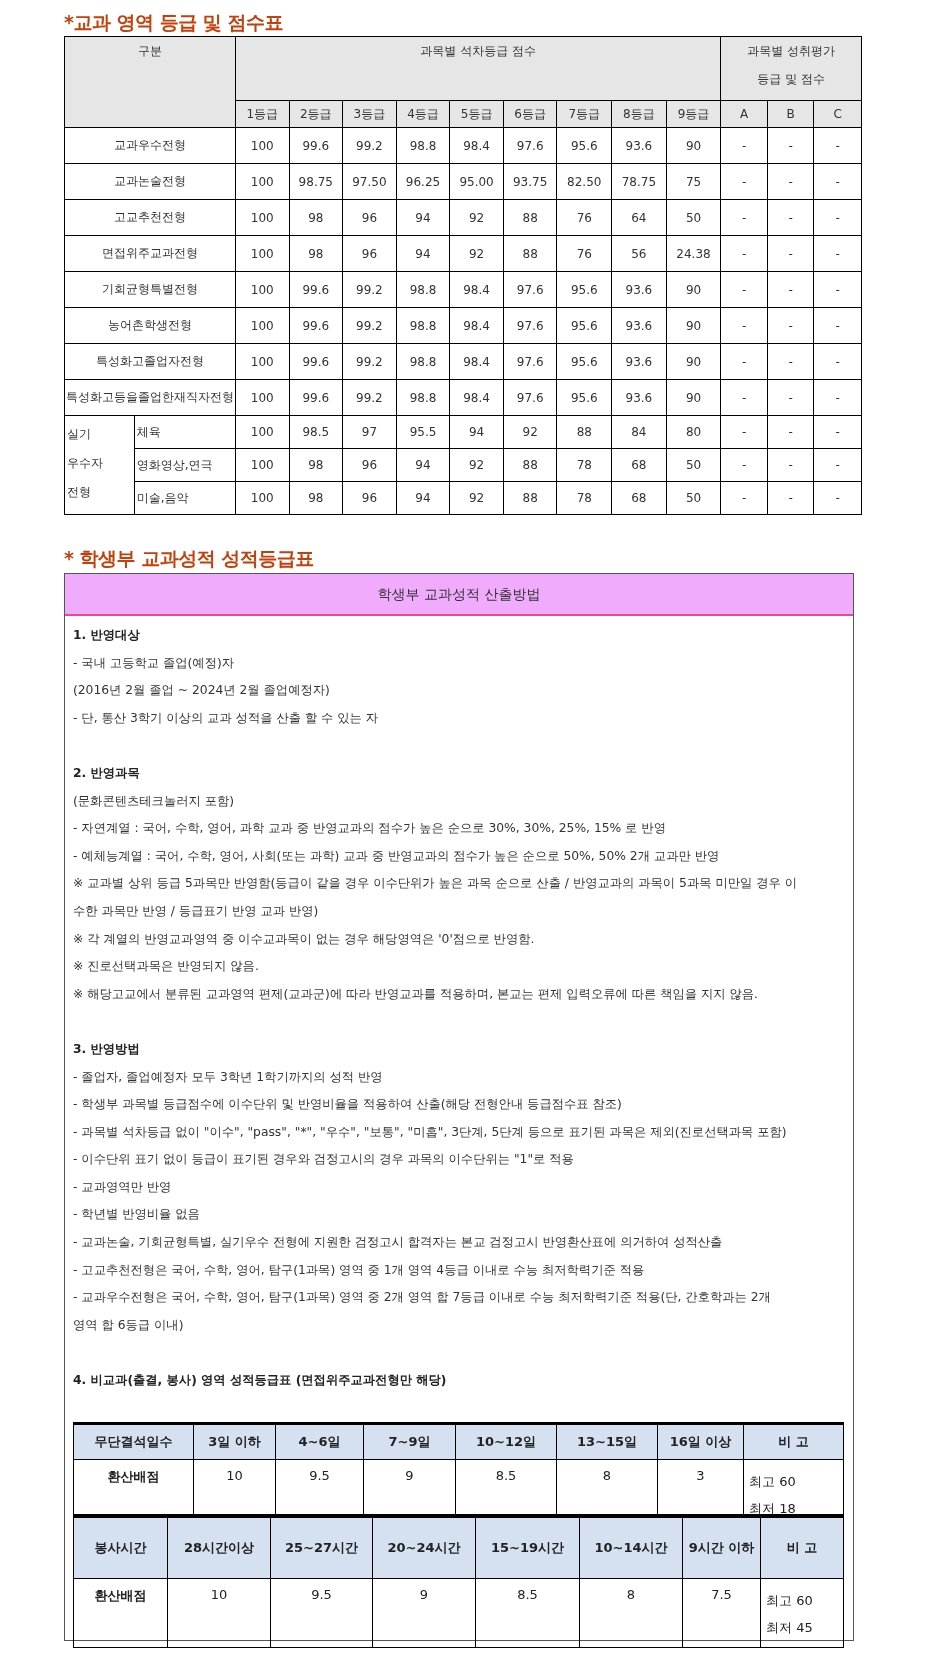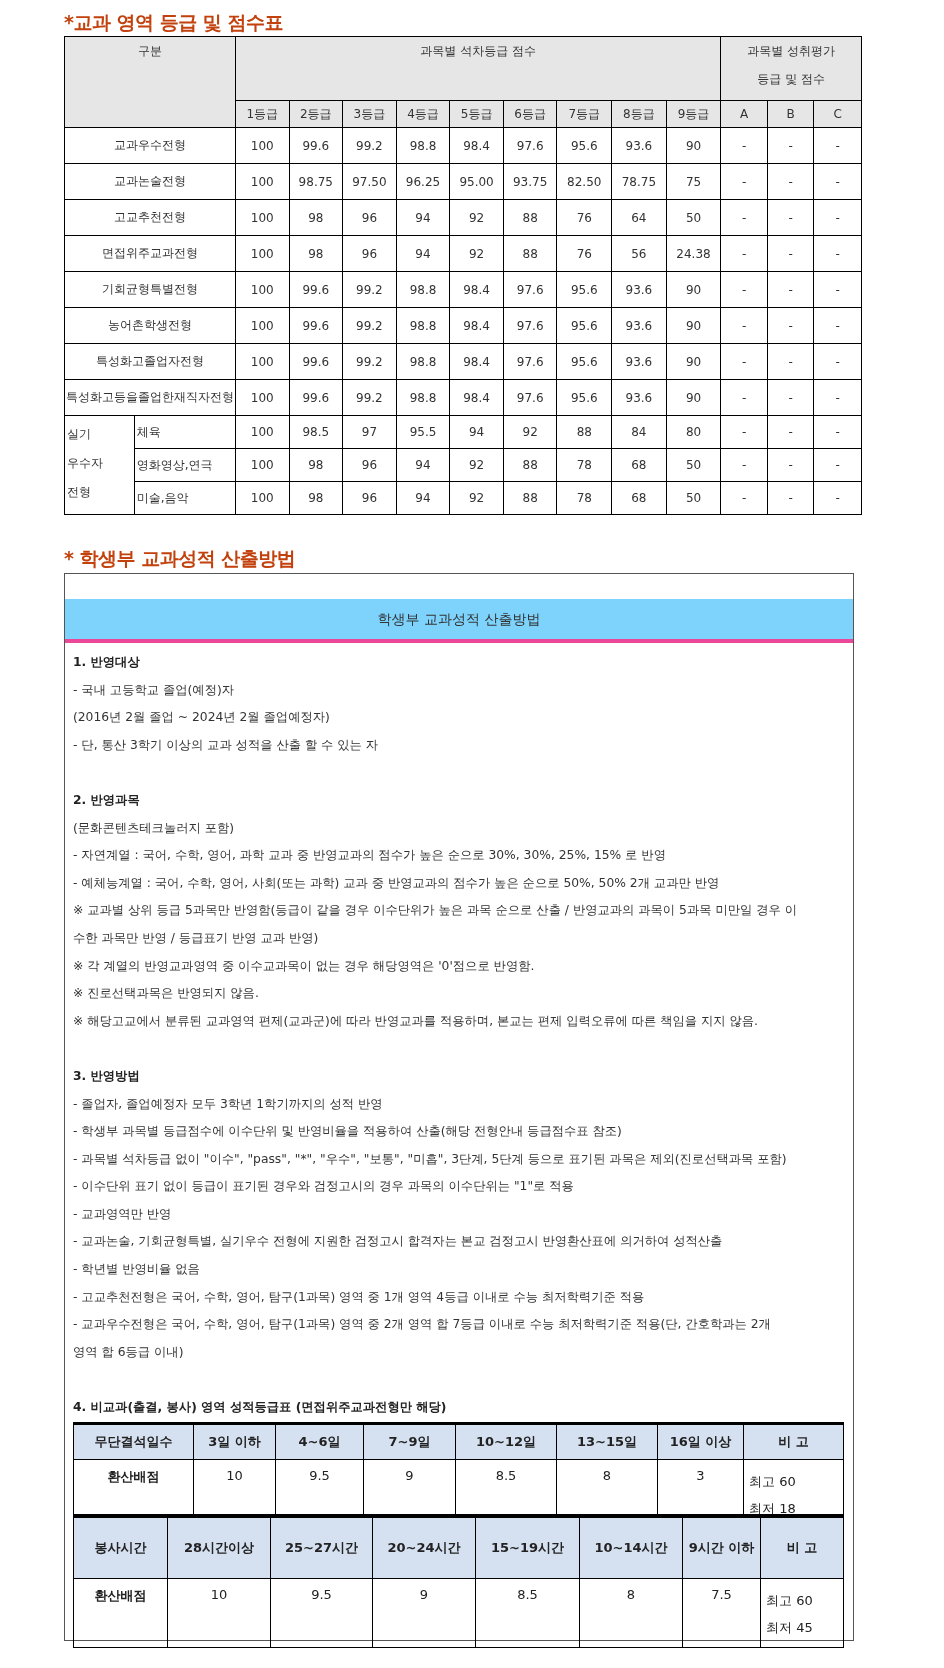--- a/index.html
+++ b/index.html
@@ -18,21 +18,21 @@
   #grade-table .hdr-top { height:57px; vertical-align:top; padding-top:6px;margin-top:43px; }
   #grade-table .hdr-perf { line-height:28px; padding-top:0; }
   #grade-table .hdr-row2 th { height:26px; }
   #grade-table td.name { color:#333; }
   #grade-table td.cat { text-align:left; vertical-align:top; line-height:29px; padding-left:2px; padding-top:4px; }
   #grade-table td.sub { text-align:left; padding-left:2px; }
   #grade-table tbody tr.pr td { height:32px; }
 
   
   #method-box { position:absolute; top:573px; left:0; width:788px; border:1px solid #555; height:1066px; }
-  #method-head { height:40px; background:#7dd3fc; border-bottom:4px solid #ec4899; text-align:center; line-height:40px; font-size:14px; color:#333;margin-top:25px; }
+  #method-head { height:40px; background:#f0abfc; border-bottom:2px solid #ec4899; text-align:center; line-height:40px; font-size:14px; color:#333; }
   #method-body { padding:6px 8px 0 8px; font-size:12.3px; line-height:27.6px; color:#333; }
   #method-body .h { font-weight:bold; color:#222; }
   #method-body .blank { height:27.6px; }
   #method-body p { margin:0; }
 
   
   .nt { width:770px; font-size:13px; table-layout:fixed; }
   .nt td { border:1px solid #000; text-align:center; padding:0; color:#222; }
   .nt tr.h td { background:#d5e1f0; font-weight:bold; height:34px; }
   .nt td.l { font-weight:bold; }
@@ -258,21 +258,21 @@
           <td>78</td>
           <td>68</td>
           <td>50</td>
           <td>-</td>
           <td>-</td>
           <td>-</td>
         </tr>
       </tbody>
   </table>
 
-  <h2 id="sec2-title" class="sec">* 학생부 교과성적 산출방법</h2>
+  <h2 id="sec2-title" class="sec">* 학생부 교과성적 성적등급표</h2>
 
   <div id="method-box">
     <div id="method-head">학생부 교과성적 산출방법</div>
     <div id="method-body">
         <p class="h">1. 반영대상</p>
         <p>- 국내 고등학교 졸업(예정)자</p>
         <p>(2016년 2월 졸업 ~ 2024년 2월 졸업예정자)</p>
         <p>- 단, 통산 3학기 이상의 교과 성적을 산출 할 수 있는 자</p>
         <p class="blank"></p>
         <p class="h">2. 반영과목</p>
@@ -284,22 +284,22 @@
         <p>※ 각 계열의 반영교과영역 중 이수교과목이 없는 경우 해당영역은 '0'점으로 반영함.</p>
         <p>※ 진로선택과목은 반영되지 않음.</p>
         <p>※ 해당고교에서 분류된 교과영역 편제(교과군)에 따라 반영교과를 적용하며, 본교는 편제 입력오류에 따른 책임을 지지 않음.</p>
         <p class="blank"></p>
         <p class="h">3. 반영방법</p>
         <p>- 졸업자, 졸업예정자 모두 3학년 1학기까지의 성적 반영</p>
         <p>- 학생부 과목별 등급점수에 이수단위 및 반영비율을 적용하여 산출(해당 전형안내 등급점수표 참조)</p>
         <p>- 과목별 석차등급 없이 "이수", "pass", "*", "우수", "보통", "미흡", 3단계, 5단계 등으로 표기된 과목은 제외(진로선택과목 포함)</p>
         <p>- 이수단위 표기 없이 등급이 표기된 경우와 검정고시의 경우 과목의 이수단위는 "1"로 적용</p>
         <p>- 교과영역만 반영</p>
+        <p>- 학년별 반영비율 없음</p>
         <p>- 교과논술, 기회균형특별, 실기우수 전형에 지원한 검정고시 합격자는 본교 검정고시 반영환산표에 의거하여 성적산출</p>
-        <p>- 학년별 반영비율 없음</p>
         <p>- 고교추천전형은 국어, 수학, 영어, 탐구(1과목) 영역 중 1개 영역 4등급 이내로 수능 최저학력기준 적용</p>
         <p>- 교과우수전형은 국어, 수학, 영어, 탐구(1과목) 영역 중 2개 영역 합 7등급 이내로 수능 최저학력기준 적용(단, 간호학과는 2개</p>
         <p>영역 합 6등급 이내)</p>
         <p class="blank"></p>
         <p class="h">4. 비교과(출결, 봉사) 영역 성적등급표 (면접위주교과전형만 해당)</p>
       </div>
 
     <table id="att-table" class="nt">
       <colgroup>
         <col style="width:120px">

